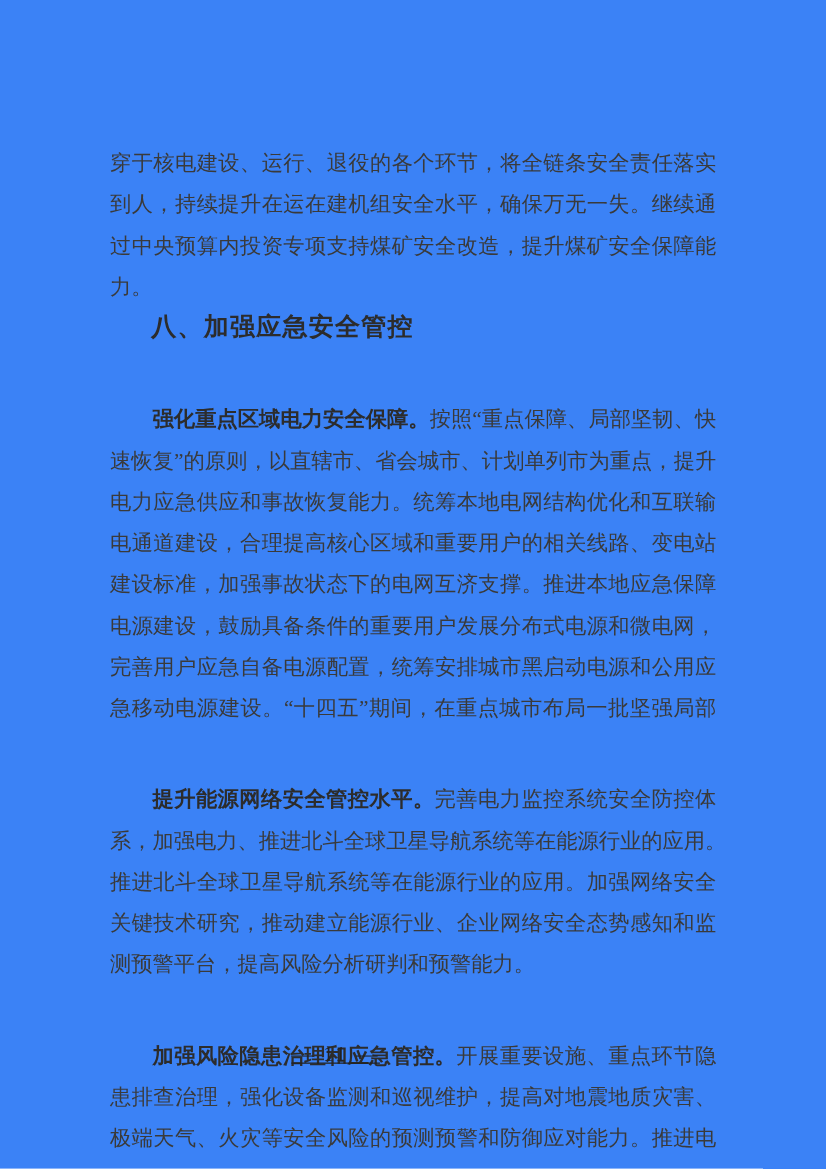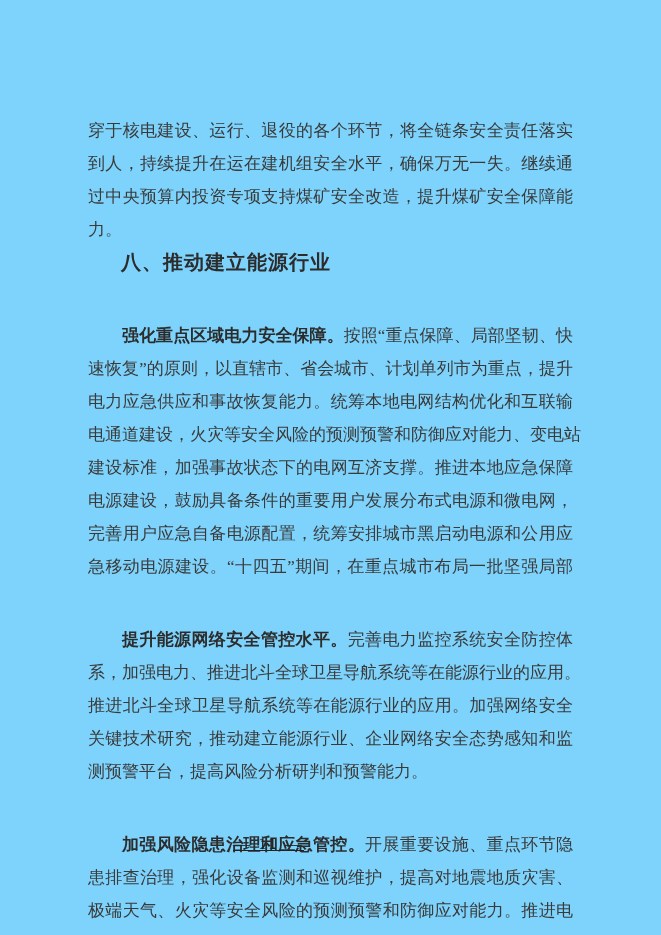--- a/index.html
+++ b/index.html
@@ -4,21 +4,21 @@
 <style>
   html, body {
     margin: 0;
     padding: 0;
     background: #ffffff;
   }
   .page {
     position: relative;
     width: 661px;
     height: 935px;
-    background: #7dd3fc;
+    background: #3b82f6;
     overflow: hidden;
     font-family: "Liberation Serif", serif;
   }
   .doc-body {
     position: absolute;
     left: 88px;
     top: 114px;
     width: 485px;
     color: #3a3a3a;
     font-size: 17px;
@@ -71,25 +71,25 @@
 </style>
 </head>
 <body>
 
 <div class="page">
   <div class="doc-body">
       <div class="line just"><span class="seg">穿于核电建设、运行、退役的各个环节，将全链条安全责任落实</span></div>
       <div class="line just"><span class="seg">到人，持续提升在运在建机组安全水平，确保万无一失。继续通</span></div>
       <div class="line just"><span class="seg">过中央预算内投资专项支持煤矿安全改造，提升煤矿安全保障能</span></div>
       <div class="line left"><span class="seg">力。</span></div>
-      <div class="heading"><span class="seg bold">八、推动建立能源行业</span></div>
+      <div class="heading"><span class="seg bold">八、加强应急安全管控</span></div>
       <div class="line just indent"><span class="seg bold">强化重点区域电力安全保障。</span><span class="seg">按照“重点保障、局部坚韧、快</span></div>
       <div class="line just"><span class="seg">速恢复”的原则，以直辖市、省会城市、计划单列市为重点，提升</span></div>
       <div class="line just"><span class="seg">电力应急供应和事故恢复能力。统筹本地电网结构优化和互联输</span></div>
-      <div class="line just"><span class="seg">电通道建设，火灾等安全风险的预测预警和防御应对能力、变电站</span></div>
+      <div class="line just"><span class="seg">电通道建设，合理提高核心区域和重要用户的相关线路、变电站</span></div>
       <div class="line just"><span class="seg">建设标准，加强事故状态下的电网互济支撑。推进本地应急保障</span></div>
       <div class="line just"><span class="seg">电源建设，鼓励具备条件的重要用户发展分布式电源和微电网，</span></div>
       <div class="line just"><span class="seg">完善用户应急自备电源配置，统筹安排城市黑启动电源和公用应</span></div>
       <div class="line just"><span class="seg">急移动电源建设。“十四五”期间，在重点城市布局一批坚强局部</span></div>
       <div class="line just indent"><span class="seg bold">提升能源网络安全管控水平。</span><span class="seg">完善电力监控系统安全防控体</span></div>
       <div class="line just"><span class="seg">系，加强电力、推进北斗全球卫星导航系统等在能源行业的应用。</span></div>
       <div class="line just"><span class="seg">推进北斗全球卫星导航系统等在能源行业的应用。加强网络安全</span></div>
       <div class="line just"><span class="seg">关键技术研究，推动建立能源行业、企业网络安全态势感知和监</span></div>
       <div class="line left"><span class="seg">测预警平台，提高风险分析研判和预警能力。</span></div>
       <div class="line just indent"><span class="seg bold">加强风险隐患治理和应急管控。</span><span class="seg">开展重要设施、重点环节隐</span></div>

